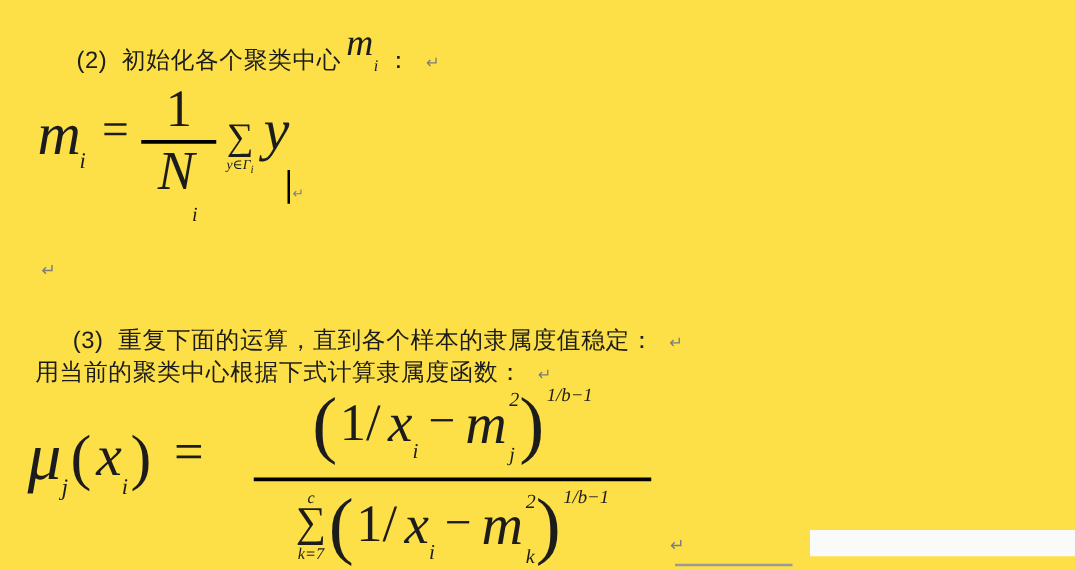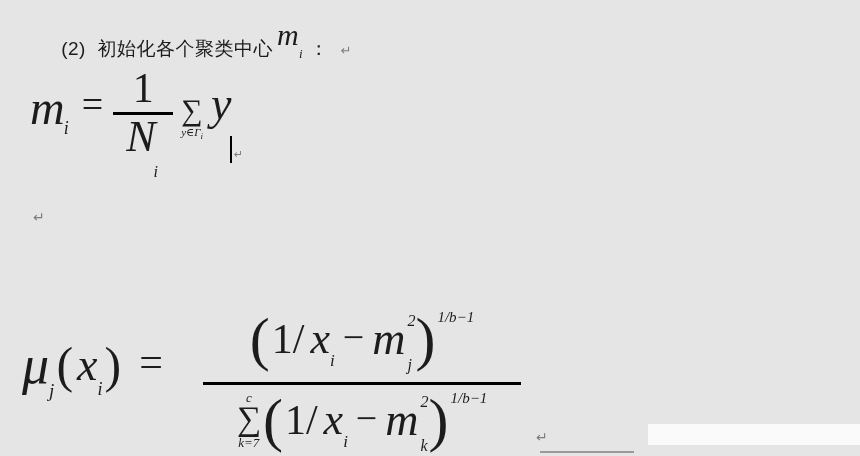--- a/index.html
+++ b/index.html
@@ -1,16 +1,16 @@
 <!DOCTYPE html>
 <html><head>
 <meta charset="utf-8">
 <style>
   html,body{margin:0;padding:0;background:#fff;}
-  #canvas{position:relative;width:860px;height:456px;background:#e5e5e5;overflow:hidden;
+  #canvas{position:relative;width:860px;height:456px;background:#fde047;overflow:hidden;
           font-family:"Liberation Sans",sans-serif;color:#1c1c1c;}
   .cjk{position:absolute;font-size:19px;letter-spacing:0.5px;white-space:pre;line-height:24px;}
   .pil{color:#7d7d7d;font-size:13px;font-family:"DejaVu Sans",sans-serif;}
   .pil-inline{margin-left:12px;}
   .pil-abs{position:absolute;color:#7d7d7d;font-size:13px;font-family:"DejaVu Sans",sans-serif;}
   
   .math{font-family:"Liberation Serif","DejaVu Serif",serif;}
   .it{font-style:italic;}
   .formula{position:absolute;display:flex;align-items:center;}
   
@@ -83,21 +83,27 @@
     </span>
     <span class="f1-y it">y</span>
   </div>
 
   <div class="caret" style="left:230px;top:136px;"></div>
   <div class="pil-abs" style="left:234px;top:148px;font-size:11px;">↵</div>
 
 
   <div class="pil-abs" style="left:33px;top:209px;font-size:14px;">↵</div>
 
+  <div class="cjk" style="left:35px;top:237px;">
+    <span>(3)  重复下面的运算，直到各个样本的隶属度值稳定：</span><span class="pil pil-inline">↵</span>
+  </div>
 
+  <div class="cjk" style="left:5px;top:263px;">
+    <span>用当前的聚类中心根据下式计算隶属度函数：</span><span class="pil pil-inline">↵</span>
+  </div>
 
   <div class="formula math" style="left:22px;top:324px;height:82px;">
     <span class="f2-mu it">μ</span>
       <span class="f2-musub it">j</span>
     <span class="f2-paren">(</span>
     <span class="f2-x it">x</span>
       <span class="f2-xsub it">i</span>
     <span class="f2-paren">)</span>
     <span class="f2-eq">=</span>
   </div>

